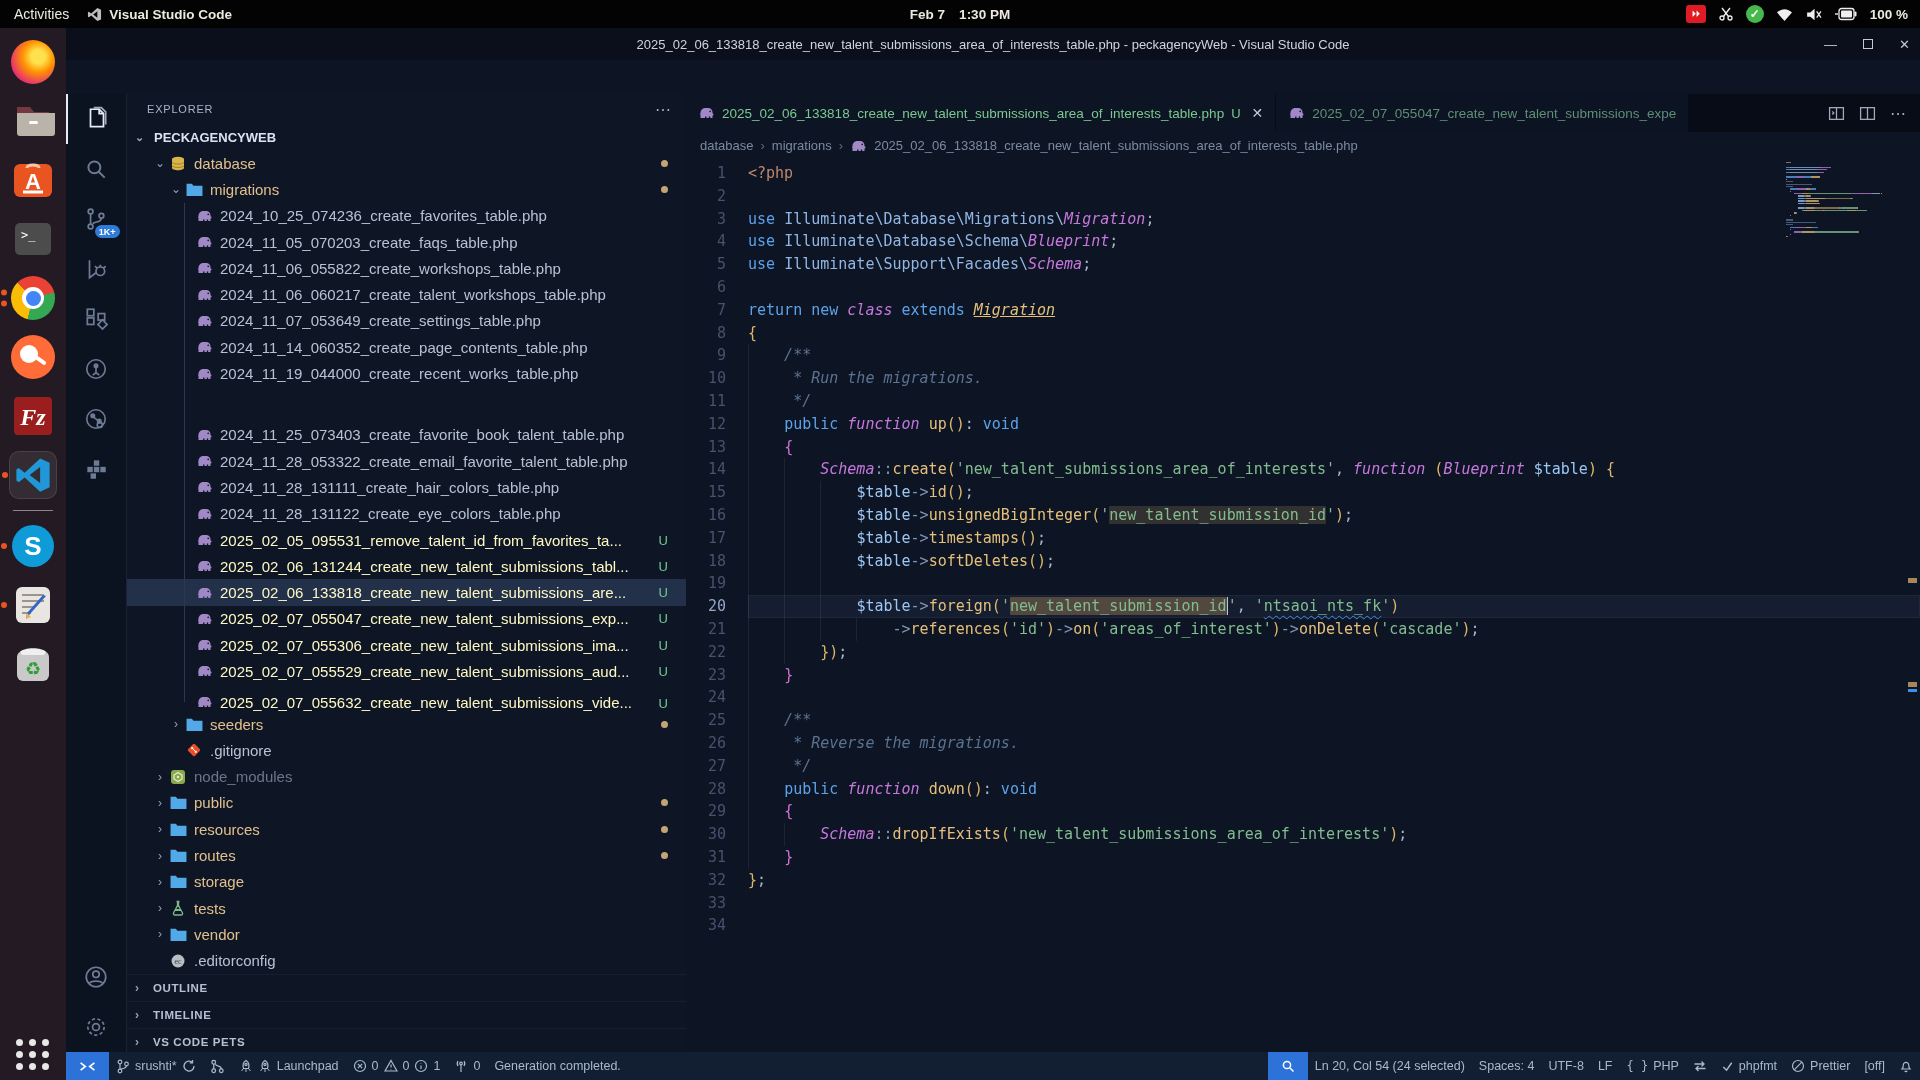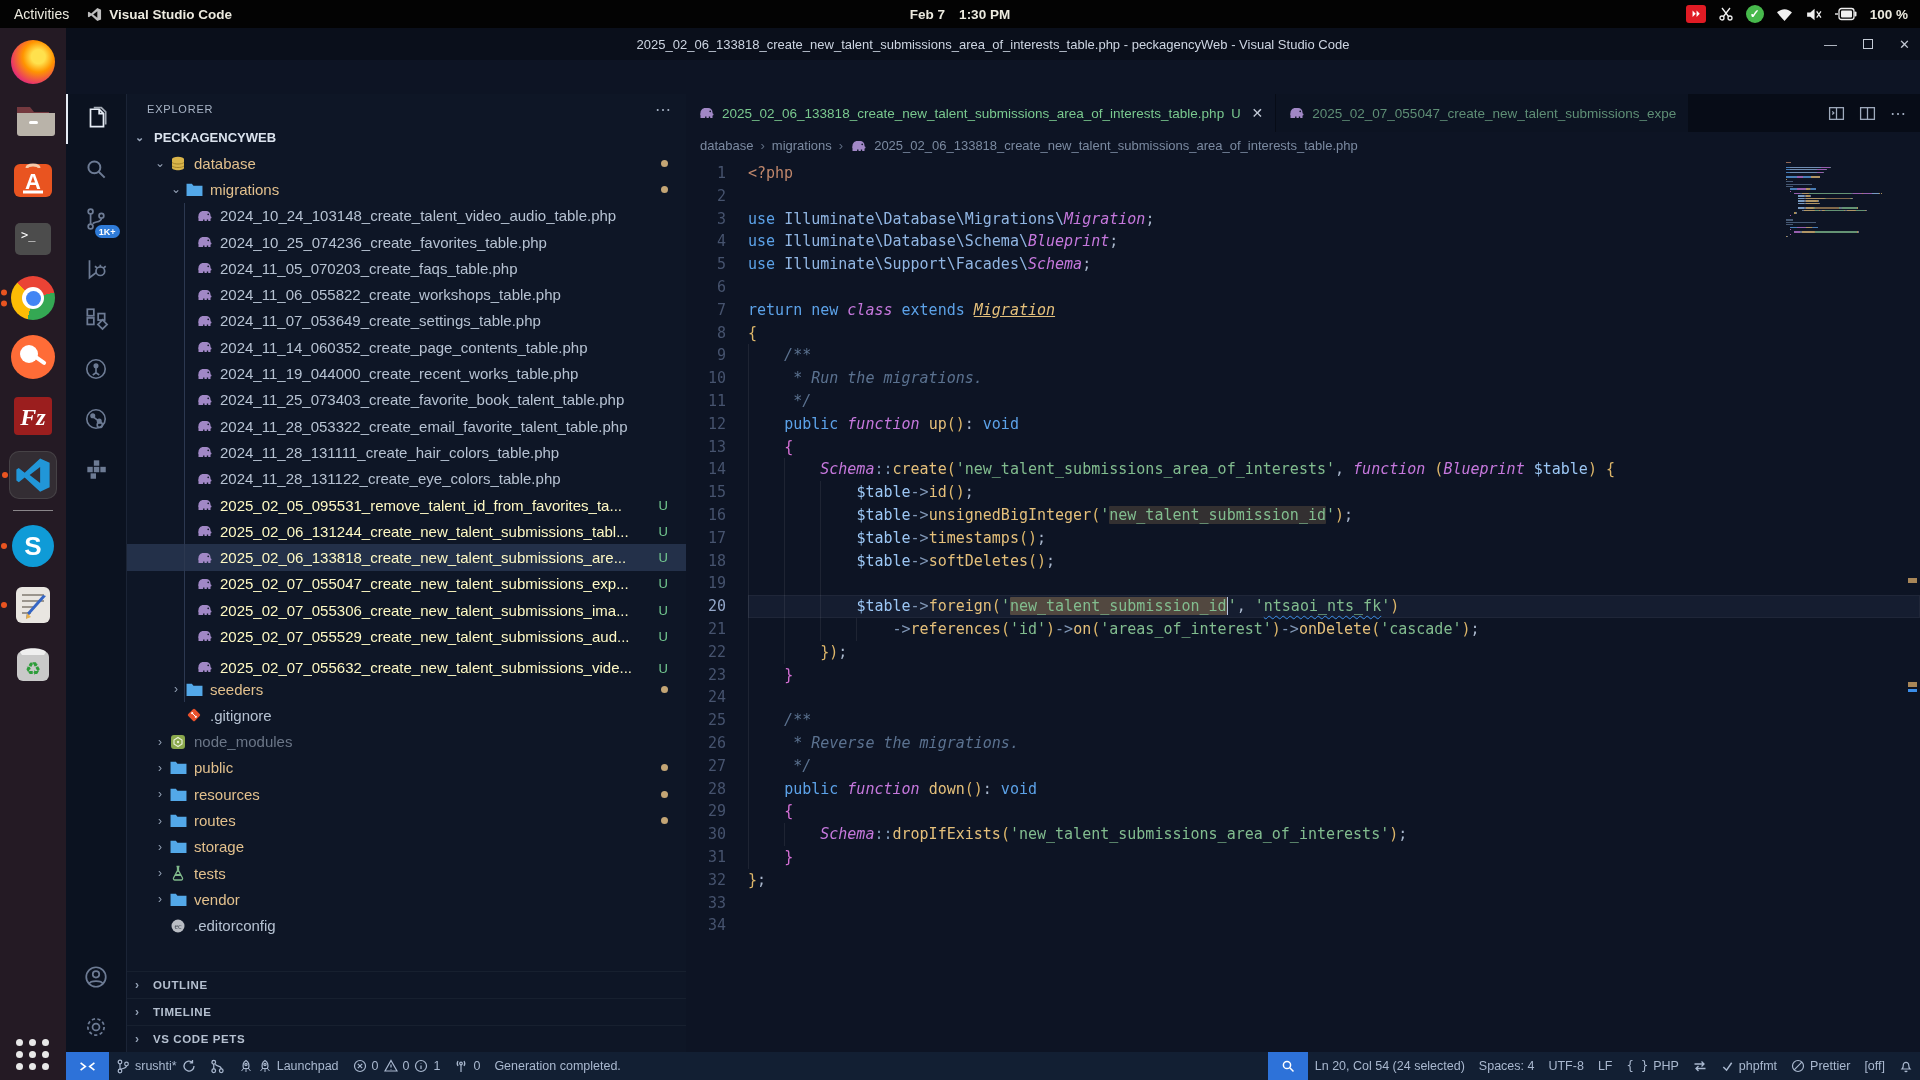--- a/index.html
+++ b/index.html
@@ -368,30 +368,20 @@
           <span class="gitdot"></span>
         </div>
         <div class="trow" style="padding-left: 68px;">
           <span class="ticon">
             <svg width="17" height="14" viewBox="0 0 17 14">
               <path fill="#a188c6" d="M2.5 12V6.8C2.5 4.2 4.6 2 7.2 2h3.1c2.3 0 4.2 1.9 4.2 4.2v1c.6.1 1 .6 1 1.2s-.4 1.1-1 1.2V12h-2.3v-1.6h-1.4V12H8.5v-1.6H7.1V12H2.5z"></path>
               <circle cx="12.2" cy="5.4" r=".8" fill="#0e1626"></circle>
               <path d="M2.5 8.5c1.5-.5 2-2 1.6-3.5" stroke="#a188c6" stroke-width="1.6" fill="none"></path>
             </svg>
           </span>
-          <span class="tlabel ">2024_10_24_103148_create_talent_video_audio_table.php</span>
-        </div>
-        <div class="trow" style="padding-left: 68px;">
-          <span class="ticon">
-            <svg width="17" height="14" viewBox="0 0 17 14">
-              <path fill="#a188c6" d="M2.5 12V6.8C2.5 4.2 4.6 2 7.2 2h3.1c2.3 0 4.2 1.9 4.2 4.2v1c.6.1 1 .6 1 1.2s-.4 1.1-1 1.2V12h-2.3v-1.6h-1.4V12H8.5v-1.6H7.1V12H2.5z"></path>
-              <circle cx="12.2" cy="5.4" r=".8" fill="#0e1626"></circle>
-              <path d="M2.5 8.5c1.5-.5 2-2 1.6-3.5" stroke="#a188c6" stroke-width="1.6" fill="none"></path>
-            </svg>
-          </span>
           <span class="tlabel ">2024_10_25_074236_create_favorites_table.php</span>
         </div>
         <div class="trow" style="padding-left: 68px;">
           <span class="ticon">
             <svg width="17" height="14" viewBox="0 0 17 14">
               <path fill="#a188c6" d="M2.5 12V6.8C2.5 4.2 4.6 2 7.2 2h3.1c2.3 0 4.2 1.9 4.2 4.2v1c.6.1 1 .6 1 1.2s-.4 1.1-1 1.2V12h-2.3v-1.6h-1.4V12H8.5v-1.6H7.1V12H2.5z"></path>
               <circle cx="12.2" cy="5.4" r=".8" fill="#0e1626"></circle>
               <path d="M2.5 8.5c1.5-.5 2-2 1.6-3.5" stroke="#a188c6" stroke-width="1.6" fill="none"></path>
             </svg>
           </span>
@@ -408,20 +398,30 @@
           <span class="tlabel ">2024_11_06_055822_create_workshops_table.php</span>
         </div>
         <div class="trow" style="padding-left: 68px;">
           <span class="ticon">
             <svg width="17" height="14" viewBox="0 0 17 14">
               <path fill="#a188c6" d="M2.5 12V6.8C2.5 4.2 4.6 2 7.2 2h3.1c2.3 0 4.2 1.9 4.2 4.2v1c.6.1 1 .6 1 1.2s-.4 1.1-1 1.2V12h-2.3v-1.6h-1.4V12H8.5v-1.6H7.1V12H2.5z"></path>
               <circle cx="12.2" cy="5.4" r=".8" fill="#0e1626"></circle>
               <path d="M2.5 8.5c1.5-.5 2-2 1.6-3.5" stroke="#a188c6" stroke-width="1.6" fill="none"></path>
             </svg>
           </span>
+          <span class="tlabel ">2024_11_06_060217_create_talent_workshops_table.php</span>
+        </div>
+        <div class="trow" style="padding-left: 68px;">
+          <span class="ticon">
+            <svg width="17" height="14" viewBox="0 0 17 14">
+              <path fill="#a188c6" d="M2.5 12V6.8C2.5 4.2 4.6 2 7.2 2h3.1c2.3 0 4.2 1.9 4.2 4.2v1c.6.1 1 .6 1 1.2s-.4 1.1-1 1.2V12h-2.3v-1.6h-1.4V12H8.5v-1.6H7.1V12H2.5z"></path>
+              <circle cx="12.2" cy="5.4" r=".8" fill="#0e1626"></circle>
+              <path d="M2.5 8.5c1.5-.5 2-2 1.6-3.5" stroke="#a188c6" stroke-width="1.6" fill="none"></path>
+            </svg>
+          </span>
           <span class="tlabel ">2024_11_07_053649_create_settings_table.php</span>
         </div>
         <div class="trow" style="padding-left: 68px;">
           <span class="ticon">
             <svg width="17" height="14" viewBox="0 0 17 14">
               <path fill="#a188c6" d="M2.5 12V6.8C2.5 4.2 4.6 2 7.2 2h3.1c2.3 0 4.2 1.9 4.2 4.2v1c.6.1 1 .6 1 1.2s-.4 1.1-1 1.2V12h-2.3v-1.6h-1.4V12H8.5v-1.6H7.1V12H2.5z"></path>
               <circle cx="12.2" cy="5.4" r=".8" fill="#0e1626"></circle>
               <path d="M2.5 8.5c1.5-.5 2-2 1.6-3.5" stroke="#a188c6" stroke-width="1.6" fill="none"></path>
             </svg>
           </span>
@@ -430,21 +430,21 @@
         <div class="trow" style="padding-left: 68px;">
           <span class="ticon">
             <svg width="17" height="14" viewBox="0 0 17 14">
               <path fill="#a188c6" d="M2.5 12V6.8C2.5 4.2 4.6 2 7.2 2h3.1c2.3 0 4.2 1.9 4.2 4.2v1c.6.1 1 .6 1 1.2s-.4 1.1-1 1.2V12h-2.3v-1.6h-1.4V12H8.5v-1.6H7.1V12H2.5z"></path>
               <circle cx="12.2" cy="5.4" r=".8" fill="#0e1626"></circle>
               <path d="M2.5 8.5c1.5-.5 2-2 1.6-3.5" stroke="#a188c6" stroke-width="1.6" fill="none"></path>
             </svg>
           </span>
           <span class="tlabel ">2024_11_19_044000_create_recent_works_table.php</span>
         </div>
-        <div class="trow" style="padding-left: 68px;">
+        <div class="trow" style="padding-left: 68px; margin-top: 35px;">
           <span class="ticon">
             <svg width="17" height="14" viewBox="0 0 17 14">
               <path fill="#a188c6" d="M2.5 12V6.8C2.5 4.2 4.6 2 7.2 2h3.1c2.3 0 4.2 1.9 4.2 4.2v1c.6.1 1 .6 1 1.2s-.4 1.1-1 1.2V12h-2.3v-1.6h-1.4V12H8.5v-1.6H7.1V12H2.5z"></path>
               <circle cx="12.2" cy="5.4" r=".8" fill="#0e1626"></circle>
               <path d="M2.5 8.5c1.5-.5 2-2 1.6-3.5" stroke="#a188c6" stroke-width="1.6" fill="none"></path>
             </svg>
           </span>
           <span class="tlabel ">2024_11_25_073403_create_favorite_book_talent_table.php</span>
         </div>
         <div class="trow" style="padding-left: 68px;">

